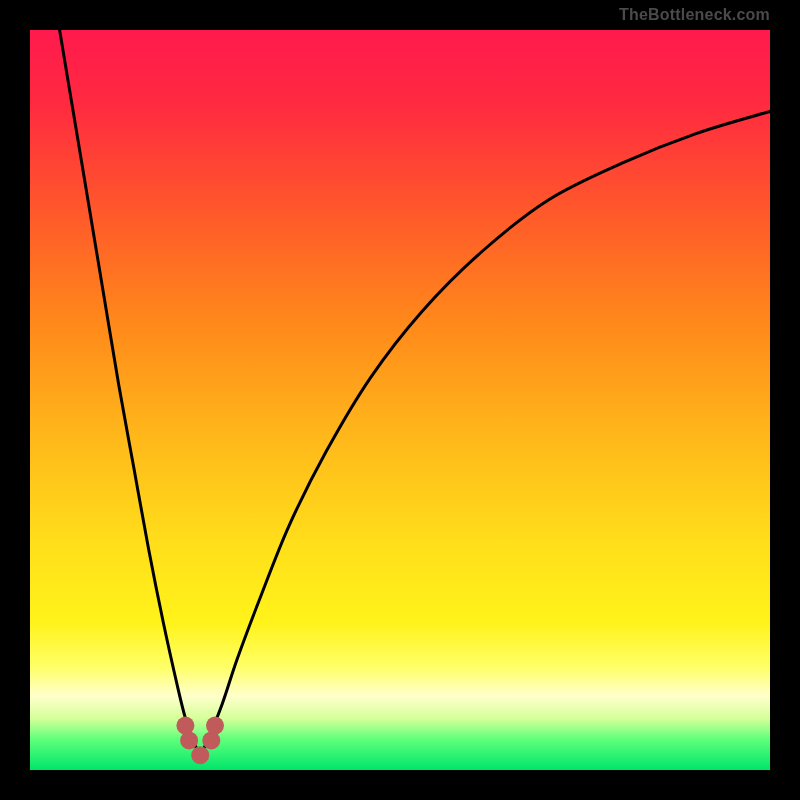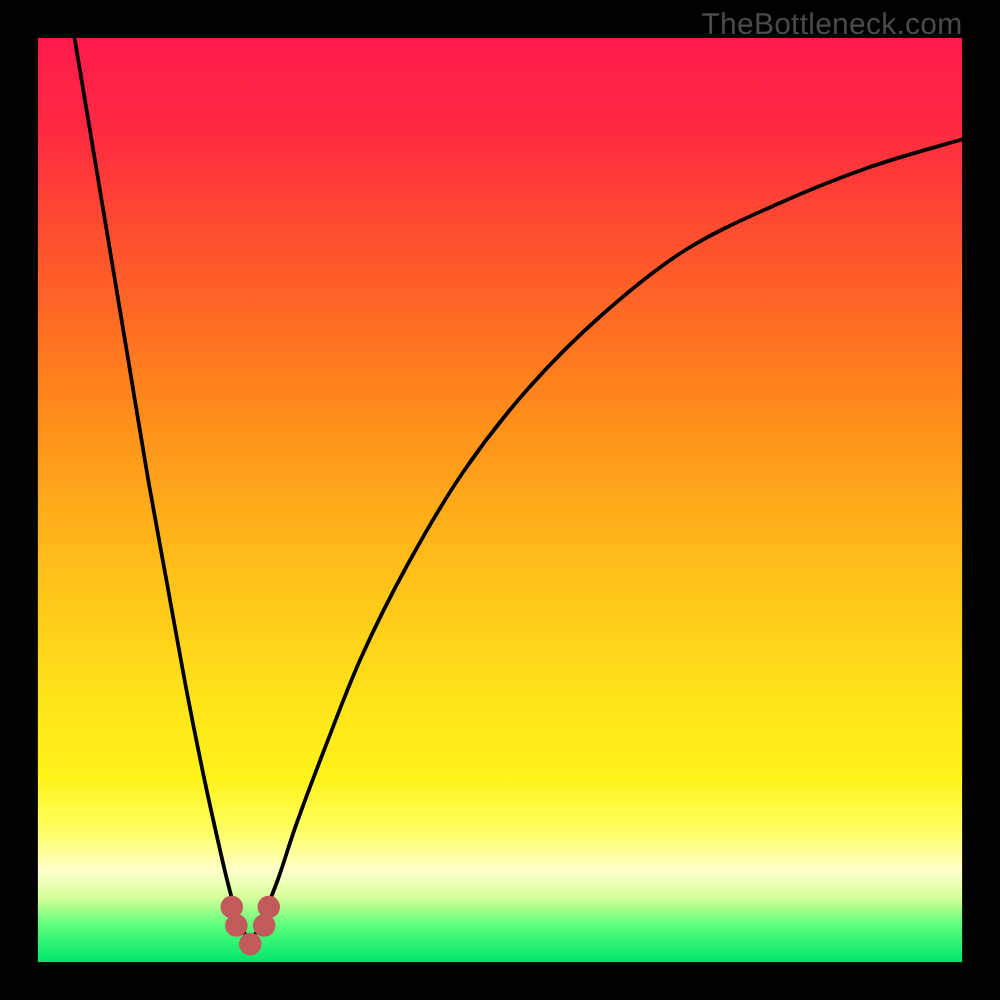--- a/index.html
+++ b/index.html
@@ -32,22 +32,22 @@
     top: 0;
     width: 740px;
     height: 740px;
     pointer-events: none;
   }
   .watermark {
     position: absolute;
     top: 6px;
     right: 30px;
     color: #4a4a4a;
-    font-size: 24px;
-    font-weight: 400;
+    font-size: 16px;
+    font-weight: 700;
     letter-spacing: 0.2px;
   }
 </style>
 </head>
 <body>
 
 <div class="watermark">TheBottleneck.com</div>
 
 <div class="frame">
   <svg class="gradient" viewBox="0 0 740 740" preserveAspectRatio="none">

